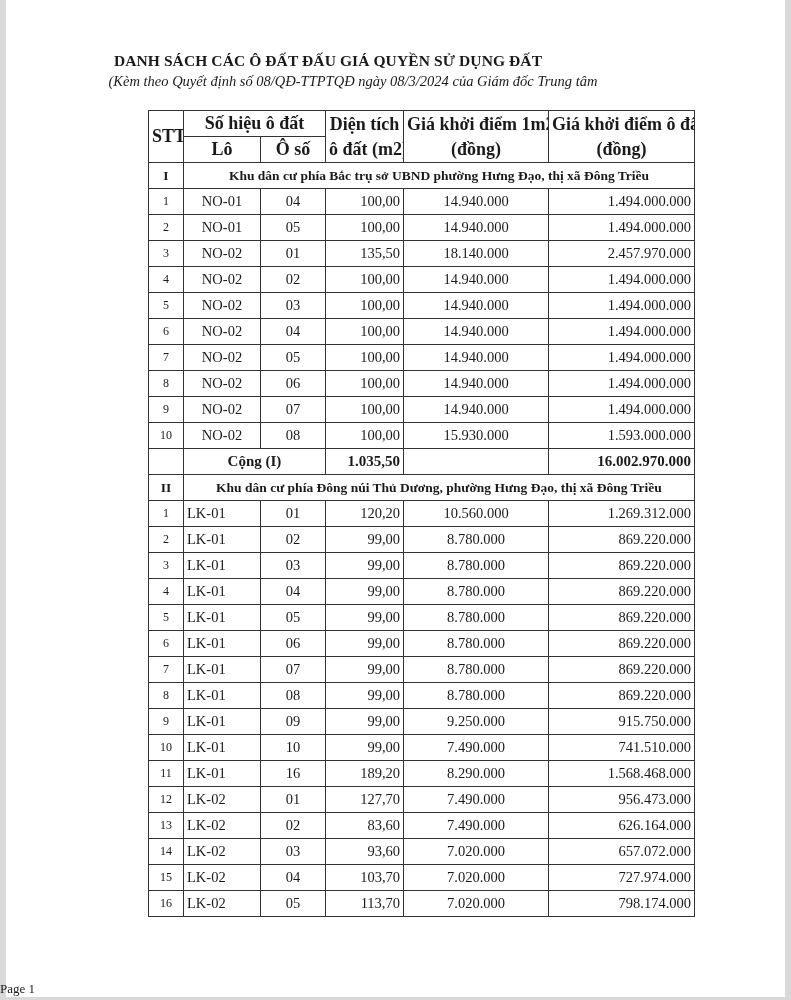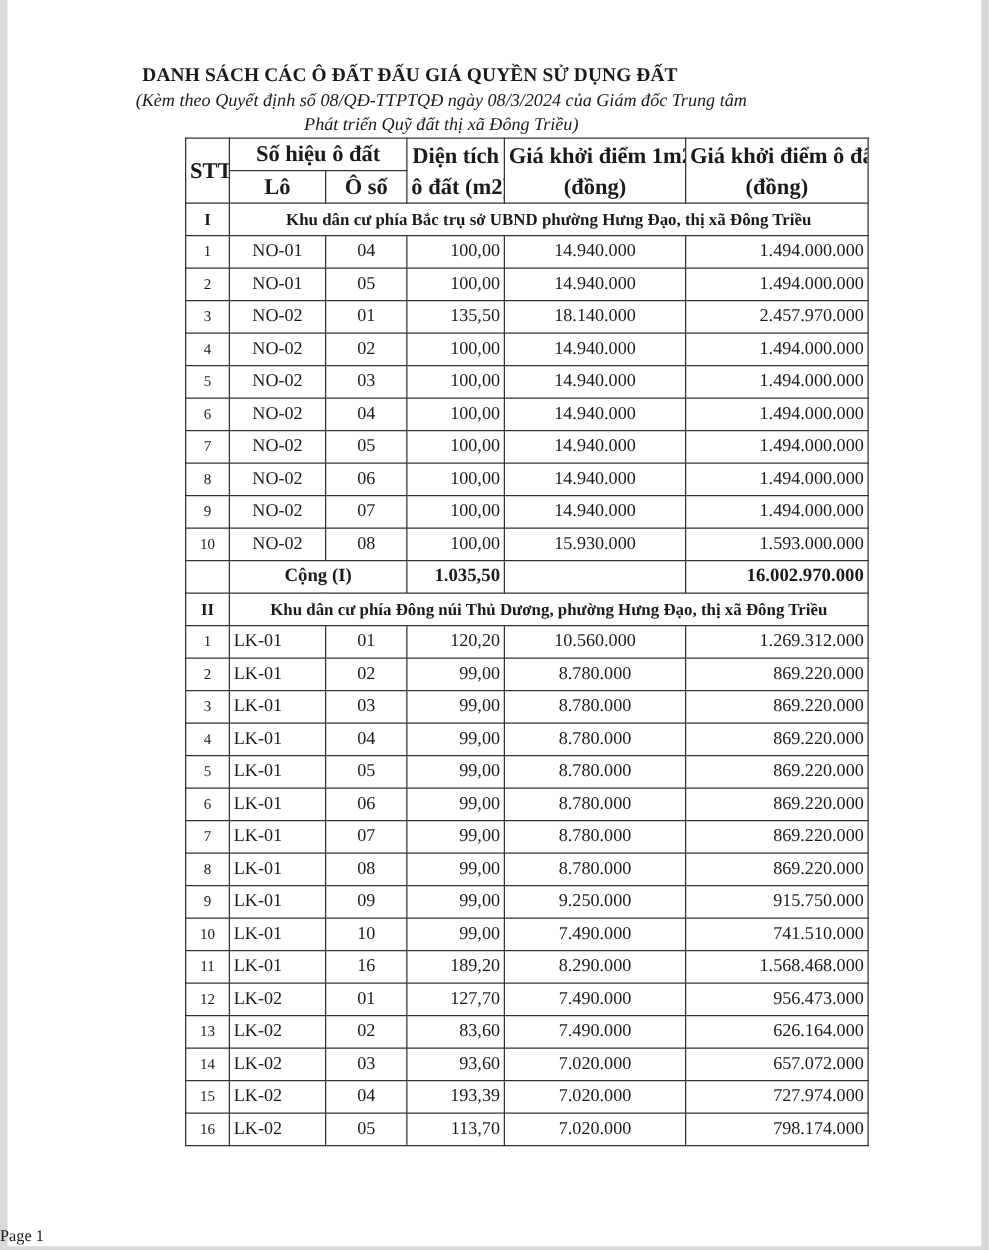--- a/index.html
+++ b/index.html
@@ -49,21 +49,20 @@
   }
 </style>
 </head>
 <body>
 
 <div class="page"></div>
 
 <div class="title">DANH SÁCH CÁC Ô ĐẤT ĐẤU GIÁ QUYỀN SỬ DỤNG ĐẤT</div>
 <div class="subtitle">
   <div>(Kèm theo Quyết định số 08/QĐ-TTPTQĐ ngày 08/3/2024 của Giám đốc Trung tâm</div>
-  <div>Phát triển Quỹ đất thị xã Đông Triều)</div>
 </div>
 
 <table class="doc">
   <colgroup>
     <col style="width:35px">
     <col style="width:77px">
     <col style="width:65px">
     <col style="width:78px">
     <col style="width:145px">
     <col style="width:146px">
@@ -295,21 +294,21 @@
         <td class="l">LK-02</td>
         <td class="c">03</td>
         <td class="r">93,60</td>
         <td class="c">7.020.000</td>
         <td class="r">657.072.000</td>
       </tr>
       <tr>
         <td class="stt">15</td>
         <td class="l">LK-02</td>
         <td class="c">04</td>
-        <td class="r">193,39</td>
+        <td class="r">103,70</td>
         <td class="c">7.020.000</td>
         <td class="r">727.974.000</td>
       </tr>
       <tr>
         <td class="stt">16</td>
         <td class="l">LK-02</td>
         <td class="c">05</td>
         <td class="r">113,70</td>
         <td class="c">7.020.000</td>
         <td class="r">798.174.000</td>

